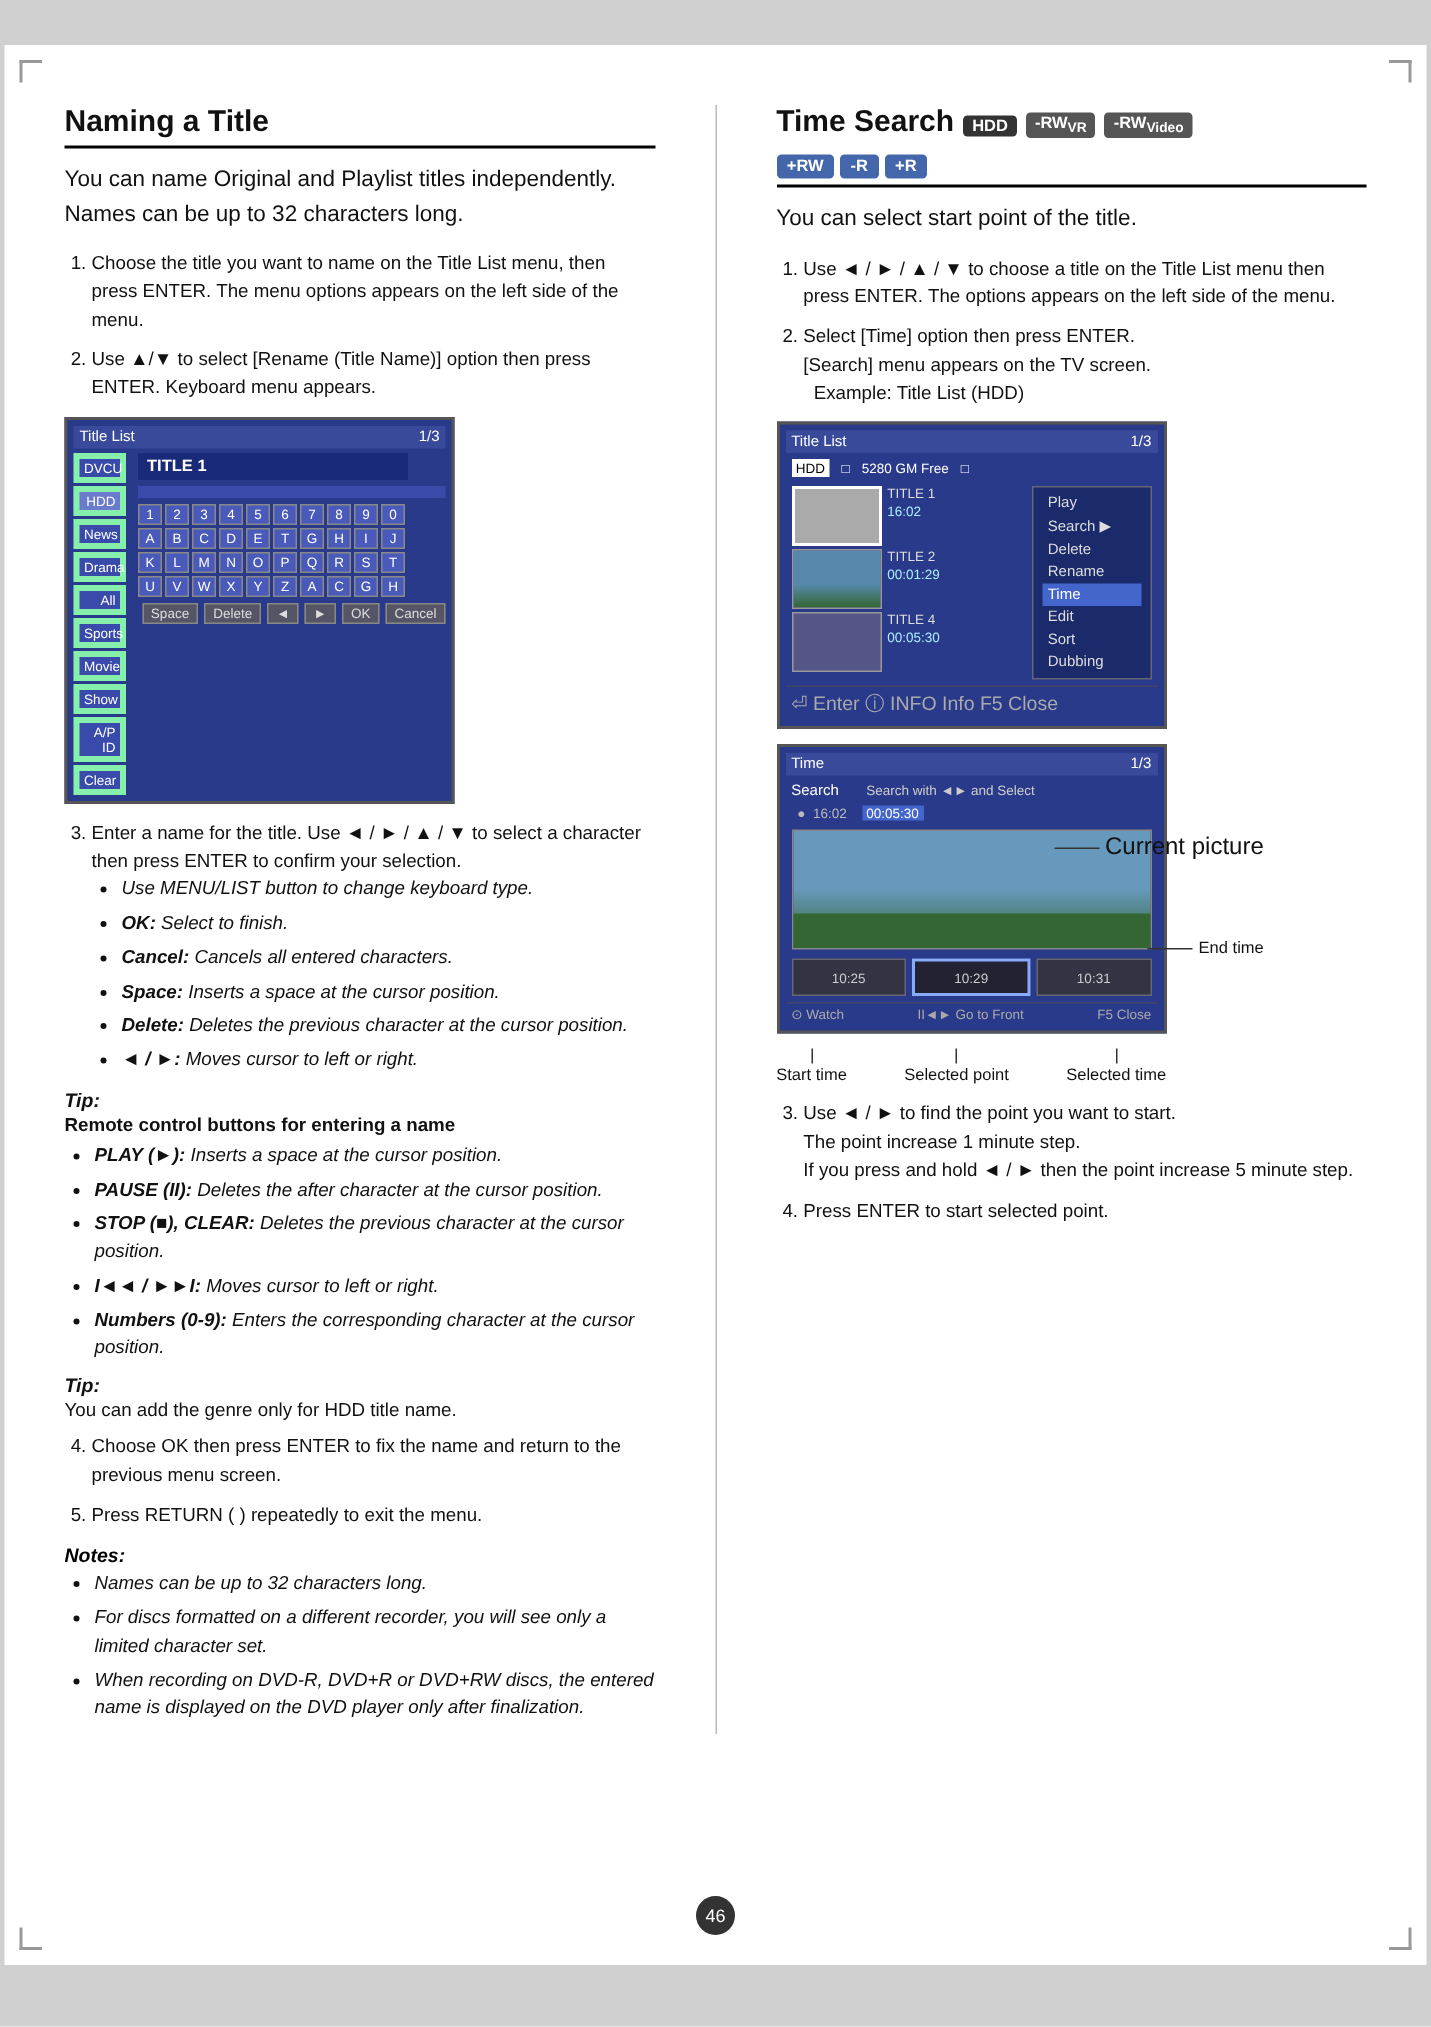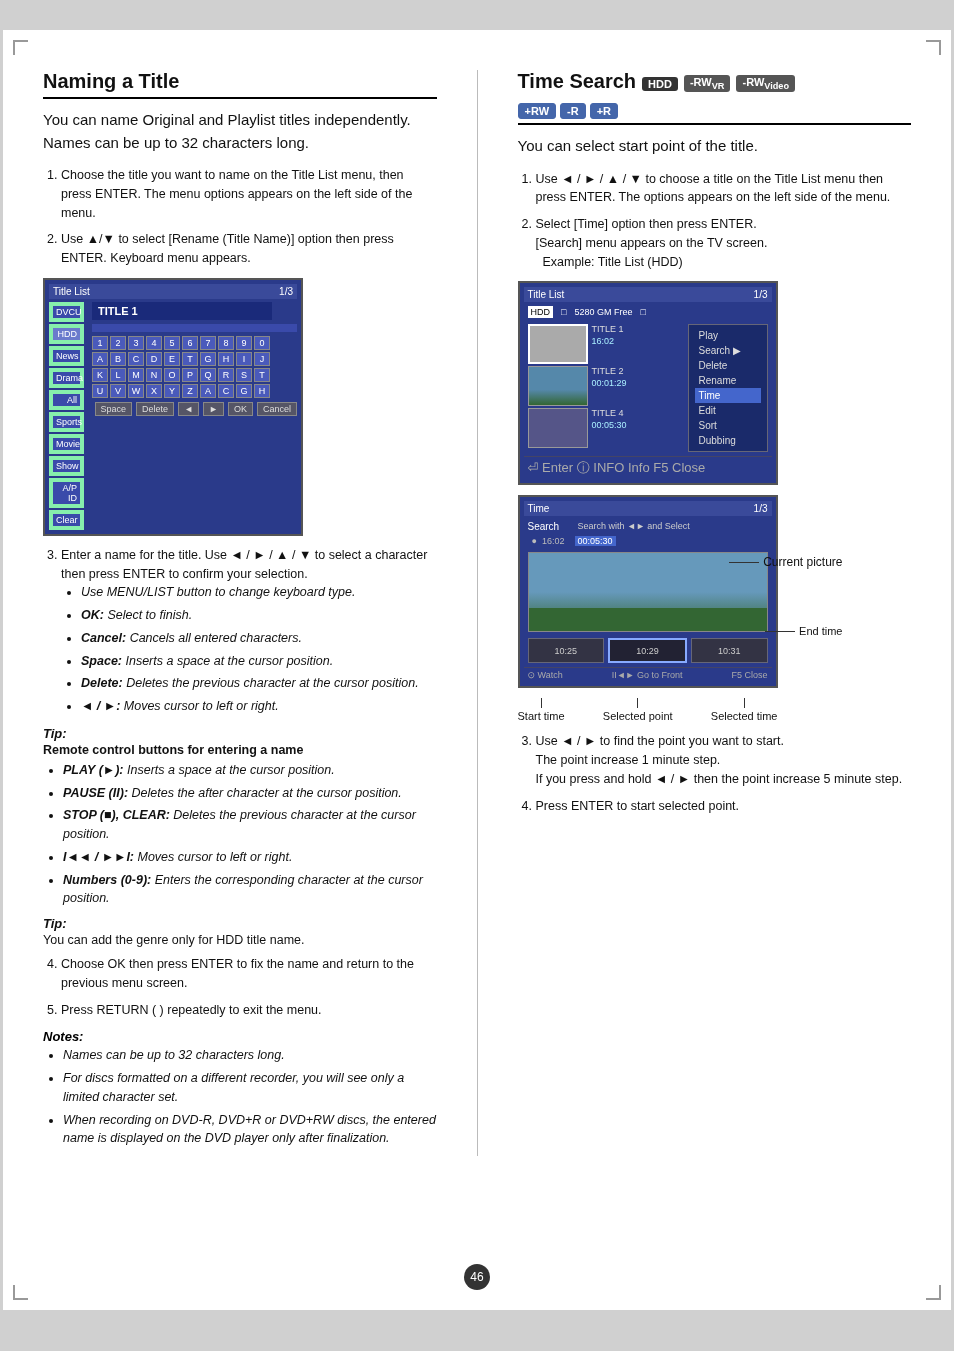--- a/index.html
+++ b/index.html
@@ -622,21 +622,21 @@
           <div class="ts-footer">
             <span>⊙ Watch</span>
             <span>II◄► Go to Front</span>
             <span>F5 Close</span>
           </div>
         </div>
 
         <div style="position:absolute; top:60px; right:-5px; display:flex; flex-direction:column; gap:2px;">
           <div style="display:flex; align-items:center; gap:4px;">
             <div style="width:30px; height:1px; background:#333;"></div>
-            <span style="font-size:12px; color:#111; white-space:nowrap;">Current picture</span>
+            <span style="font-size:16px; color:#111; white-space:nowrap;">Current picture</span>
           </div>
         </div>
         <div style="position:absolute; top:130px; right:-5px; display:flex; align-items:center; gap:4px;">
           <div style="width:30px; height:1px; background:#333;"></div>
           <span style="font-size:11px; color:#111; white-space:nowrap;">End time</span>
         </div>
 
         <div style="display:flex; justify-content:space-between; width:260px; margin-top:2px; font-size:11px;">
           <div style="display:flex; flex-direction:column; align-items:center; gap:2px;">
             <div style="width:1px; height:10px; background:#333;"></div>

